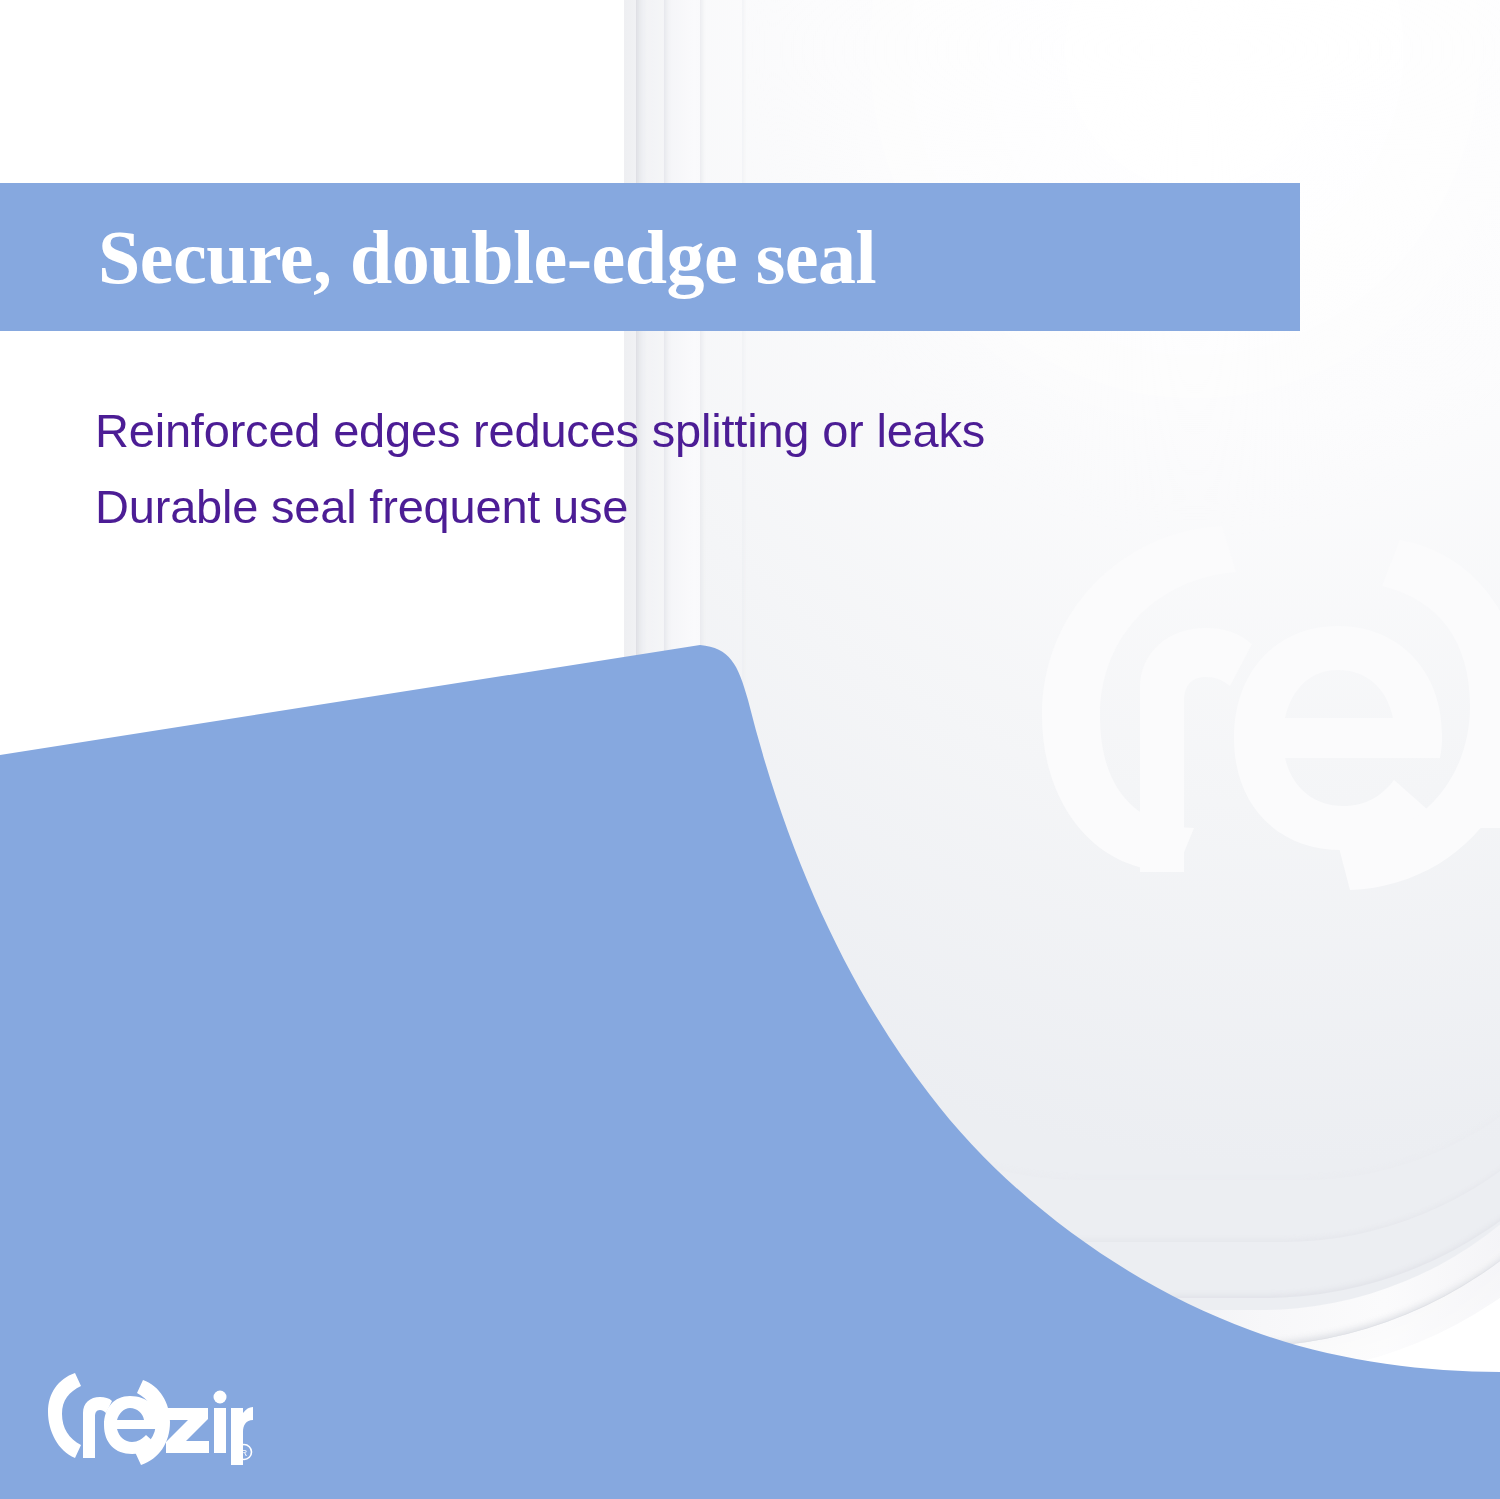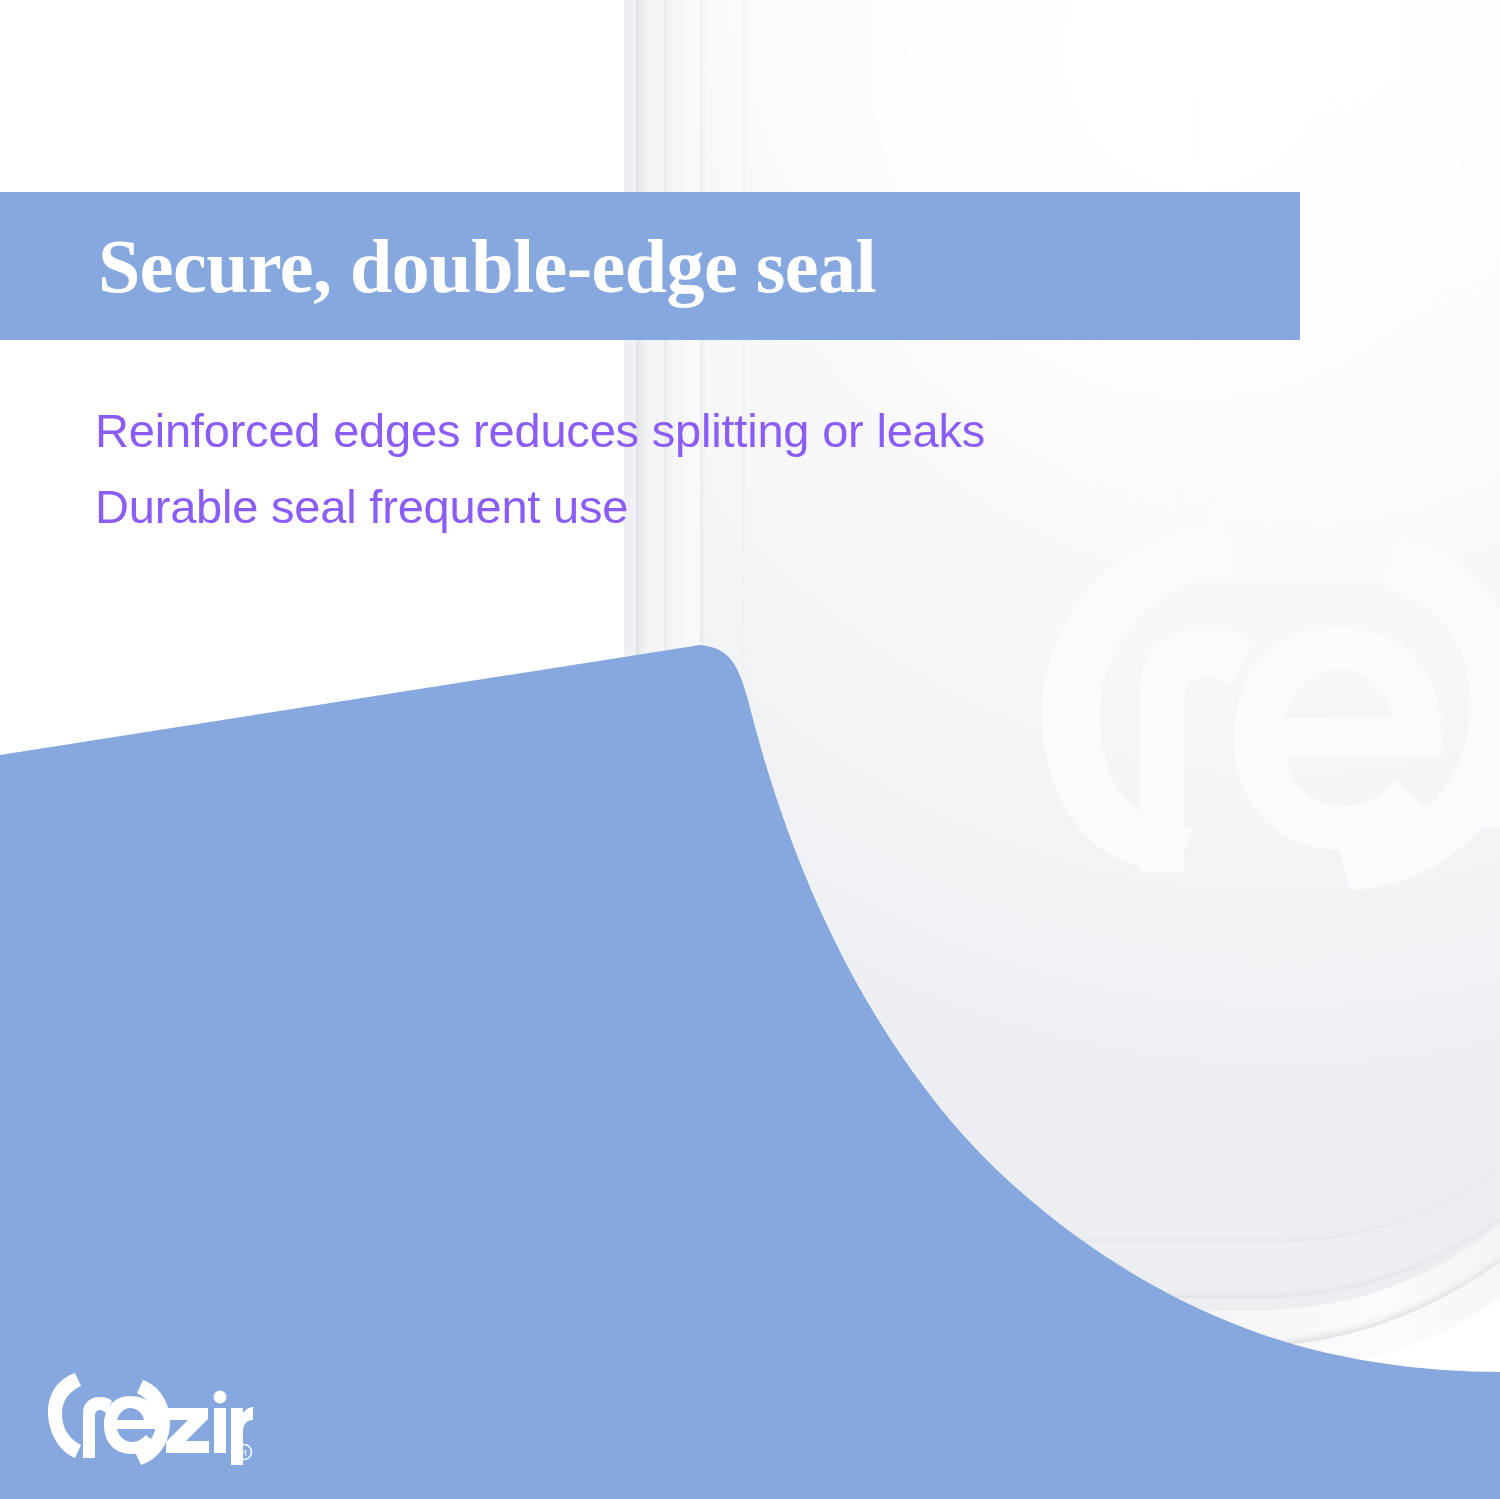--- a/index.html
+++ b/index.html
@@ -121,21 +121,21 @@
     left: 0;
     top: 0;
     width: 1500px;
     height: 1499px;
   }
 
   
   .headline-banner {
     position: absolute;
     left: 0;
-    top: 192px;
+    top: 183px;
     width: 1300px;
     height: 148px;
     background: #86A8DF;
     display: flex;
     align-items: center;
   }
   .headline-text {
     font-family: "Liberation Serif", "DejaVu Serif", serif;
     font-weight: 700;
     font-size: 76px;
@@ -150,21 +150,21 @@
   .body-copy {
     position: absolute;
     left: 95px;
     top: 393px;
     width: 1140px;
   }
   .body-line {
     font-family: "Liberation Sans", sans-serif;
     font-size: 47px;
     line-height: 76px;
-    color: #8b5cf6;
+    color: #4c1d95;
     white-space: nowrap;
     letter-spacing: -0.2px;
   }
 
   
   .brand-logo {
     position: absolute;
     left: 48px;
     top: 1373px;
     width: 205px;

